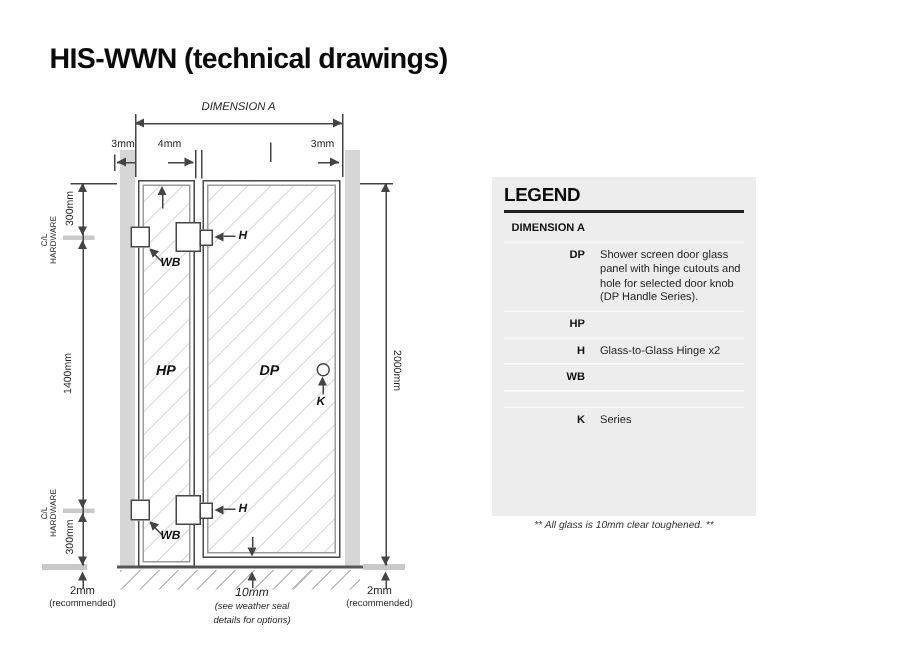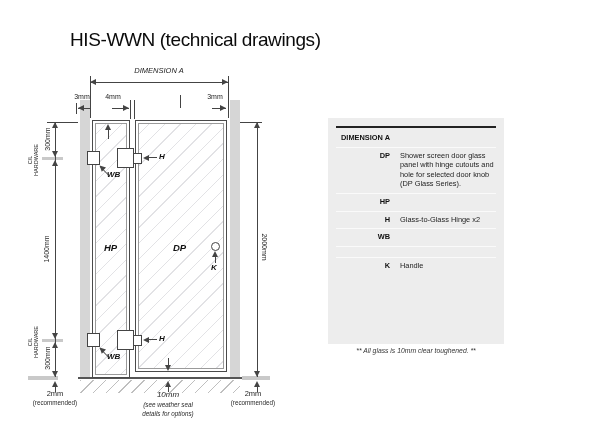--- a/index.html
+++ b/index.html
@@ -1,20 +1,20 @@
 <!DOCTYPE html>
 <html><head>
 <meta charset="utf-8">
 <style>
   html,body{margin:0;padding:0;background:#fff;}
   #page{position:relative;width:600px;height:441px;background:#ffffff;
         font-family:"Liberation Sans","DejaVu Sans",sans-serif;color:#222;overflow:hidden;}
   .abs{position:absolute;}
-  #title{position:absolute;left:33px;top:29px;font-size:19px;font-weight:normal;
-         color:#0b0b0b;letter-spacing:-0.4px;margin-left:37px;}
+  #title{position:absolute;left:33px;top:29px;font-size:19px;font-weight:bold;
+         color:#0b0b0b;letter-spacing:-0.4px;}
   
   .wall{position:absolute;background:#d6d6d6;}
   .gstrip{position:absolute;background:#c9c9c9;}
   .hatch-floor{position:absolute;
     background-image:repeating-linear-gradient(135deg,#bfbfbf 0 1px,transparent 1px 9px);}
   
   .panel{position:absolute;border:1px solid #4a4a4a;box-sizing:border-box;
     background-color:#fff;
     background-image:repeating-linear-gradient(135deg,rgba(160,160,170,0.30) 0 1px,transparent 1px 11px);
     box-shadow:inset 0 0 0 2px #ffffff, inset 0 0 0 3px #9a9a9a;}
@@ -168,40 +168,41 @@
   <div class="dim it" style="left:146px;top:390px;width:44px;font-size:8px;">10mm</div>
   <div class="dim small it" style="left:132px;top:401px;width:72px;">(see weather seal</div>
   <div class="dim small it" style="left:132px;top:410px;width:72px;">details for options)</div>
 
   <div class="ah up" style="left:254px;top:381px;"></div>
   <div class="vline" style="left:257px;top:386px;height:6px;"></div>
   <div class="dim" style="left:235px;top:389px;width:36px;font-size:7.5px;">2mm</div>
   <div class="dim small" style="left:227px;top:399px;width:52px;">(recommended)</div>
 
   <div id="legend">
+    <div id="legend-title">LEGEND</div>
     <div id="legend-rule"></div>
 
     <div class="lrow first">
       <div class="lterm">DIMENSION A</div>
     </div>
     <div class="lrow">
       <div class="lterm">DP</div>
-      <div class="ldesc">Shower screen door glass panel with hinge cutouts and hole for selected door knob (DP Glass Series).</div>
+      <div class="ldesc">Shower screen door glass panel with hinge cutouts and hole for selected door knob (DP Handle Series).</div>
     </div>
     <div class="lrow">
       <div class="lterm">HP</div>
     </div>
     <div class="lrow">
       <div class="lterm">H</div>
       <div class="ldesc">Glass-to-Glass Hinge x2</div>
     </div>
     <div class="lrow nowrap">
       <div class="lterm">WB</div>
     </div>
     <div class="lrow spacer"></div>
     <div class="lrow">
       <div class="lterm">K</div>
-      <div class="ldesc">Handle</div>
+      <div class="ldesc">Series</div>
     </div>
   </div>
   <div id="footnote">** All glass is 10mm clear toughened. **</div>
 
 </div>
 
 </body></html>

